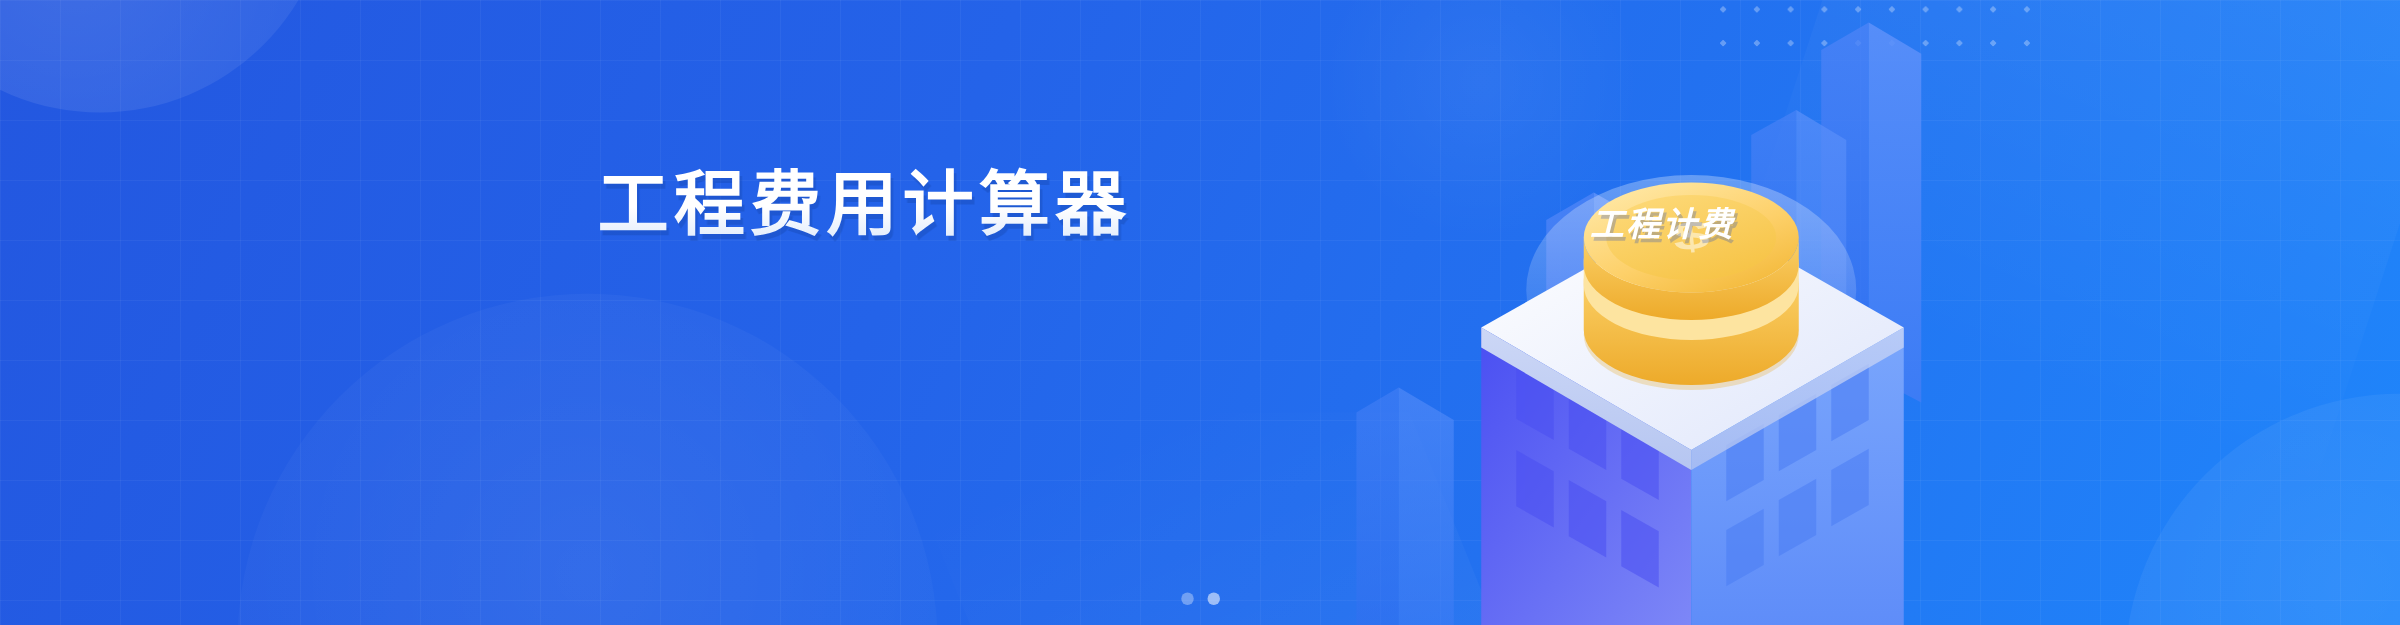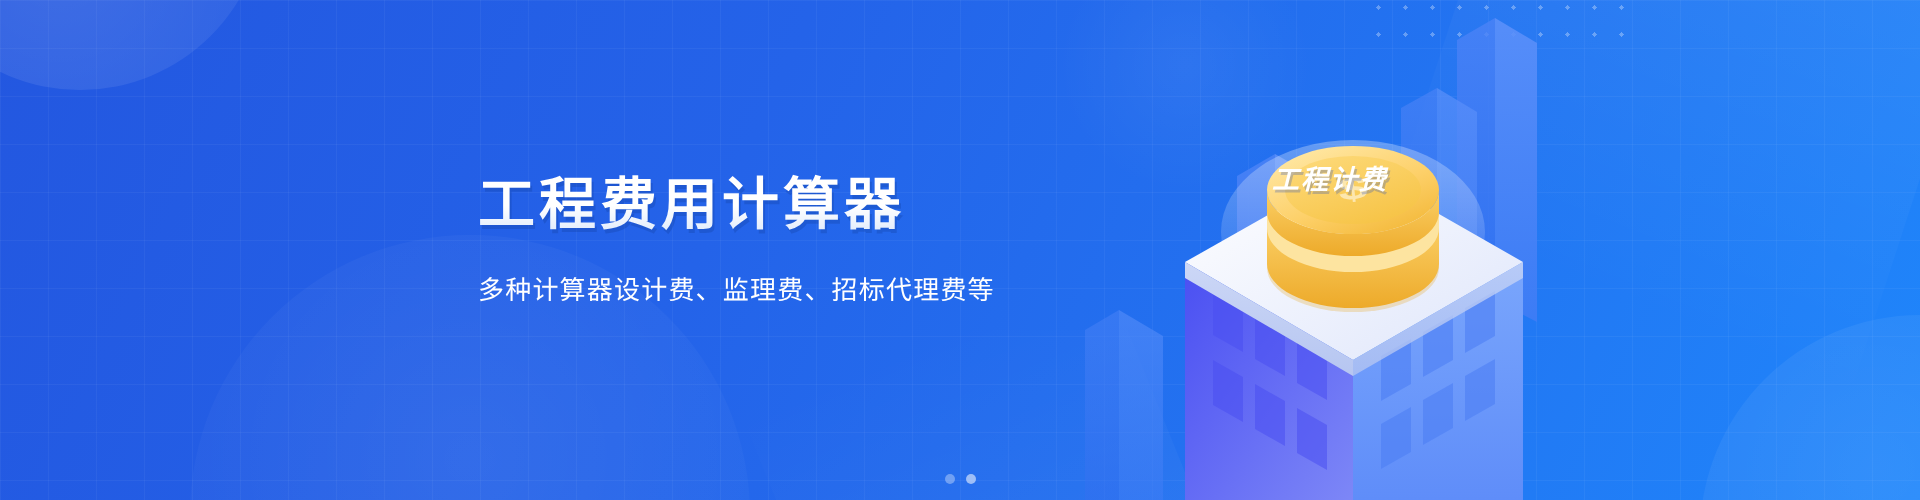--- a/index.html
+++ b/index.html
@@ -95,21 +95,20 @@
     line-height: 72px;
     font-weight: 700;
     letter-spacing: 4px;
     color: #ffffff;
     white-space: nowrap;
     background: linear-gradient(180deg, #ffffff 52%, #d8e6fb 100%);
     -webkit-background-clip: text;
     background-clip: text;
     -webkit-text-fill-color: transparent;
     filter: drop-shadow(2px 4px 0 rgba(15,63,160,0.30));
-    margin-top: 40px;
   }
   .subline {
     margin-top: 28px;
     font-size: 26px;
     line-height: 45px;
     letter-spacing: 1.2px;
     color: #ffffff;
     white-space: nowrap;
     font-weight: 400;
   }
@@ -166,21 +165,20 @@
   <div class="blob blob-tl"></div>
   <div class="blob blob-left-big"></div>
   <div class="blob blob-mid"></div>
   <div class="blob blob-br"></div>
   <div class="sheen"></div>
   <div class="sheen2"></div>
   <div class="dot-grid"></div>
 
   <div class="copy">
     <div class="headline">工程费用计算器</div>
-    <div class="subline">多种计算器设计费、监理费、招标代理费等</div>
   </div>
 
   <div class="illustration">
     <svg width="560" height="500" viewBox="0 0 560 500" xmlns="http://www.w3.org/2000/svg">
       <defs>
         <linearGradient id="gBuildLeft" x1="0" y1="0" x2="1" y2="1">
           <stop offset="0%" stop-color="#4a4ff2"></stop>
           <stop offset="100%" stop-color="#7d87f7"></stop>
         </linearGradient>
         <linearGradient id="gBuildRight" x1="0" y1="0" x2="0" y2="1">

